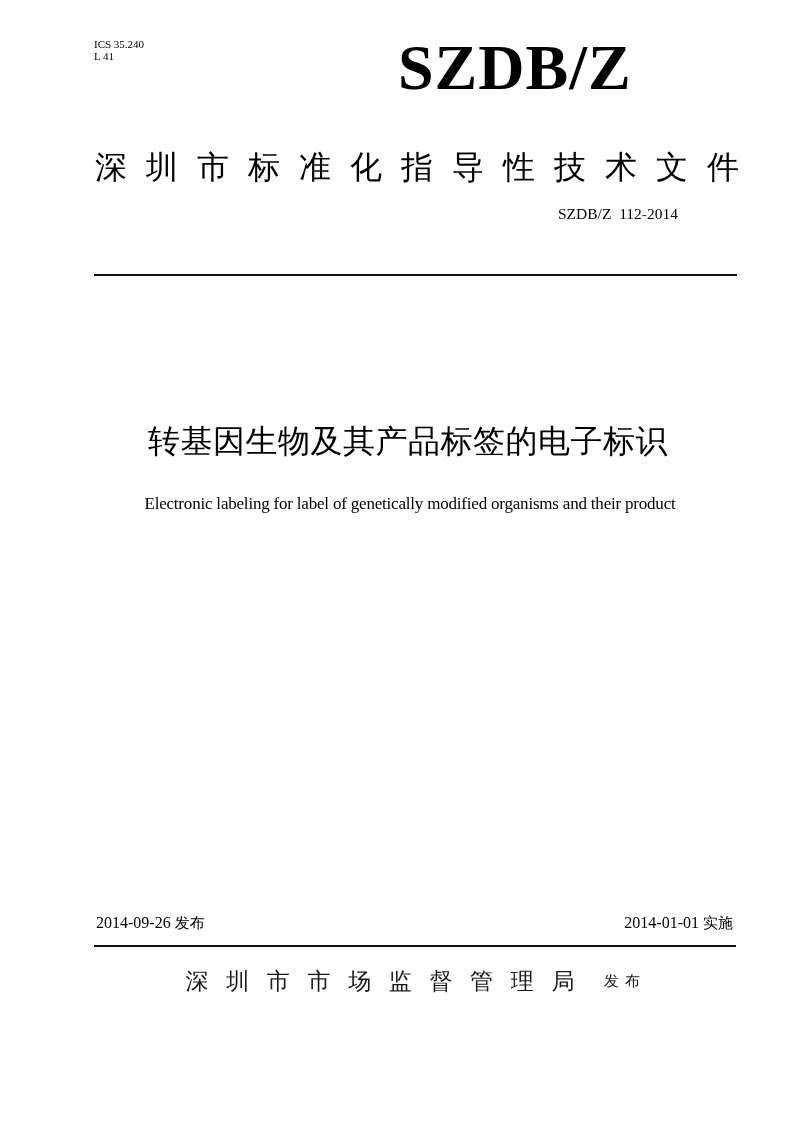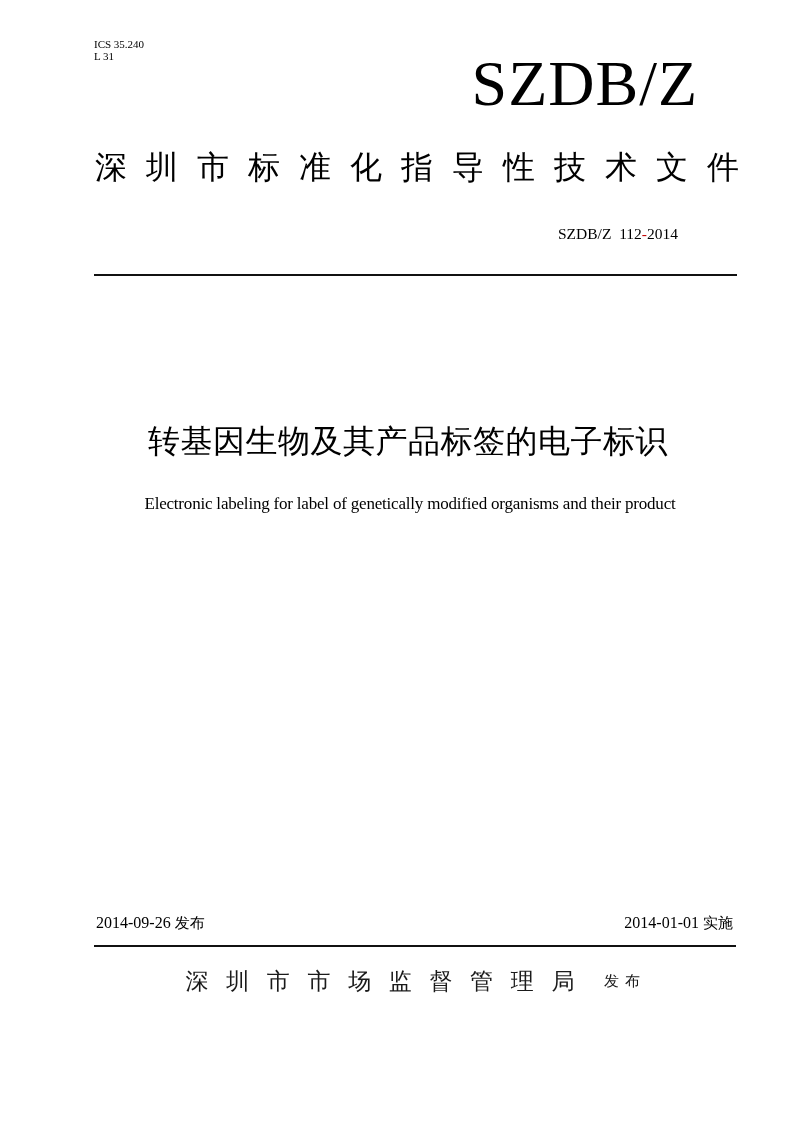--- a/index.html
+++ b/index.html
@@ -21,29 +21,28 @@
       left: 94px;
       top: 38px;
       font-size: 11px;
       line-height: 12px;
       font-family: "Liberation Serif", serif;
     }
     .classification div { white-space: nowrap; }
 
     .brand {
       left: 398px;
-      top: 52px;
+      top: 36px;
       width: 300px;
       font-family: "Liberation Serif", serif;
-      font-weight: normal;
+      font-weight: bold;
       font-size: 64px;
       line-height: 64px;
       letter-spacing: 1px;
       white-space: nowrap;
-      text-align: right;
     }
 
     .doc-type {
       left: 94px;
       top: 146px;
       width: 646px;
       height: 42px;
       display: flex;
       justify-content: space-between;
       align-items: center;
@@ -53,21 +52,20 @@
     }
     .doc-type span { display: inline-block; width: 34px; text-align: center; }
 
     .doc-number {
       left: 558px;
       top: 205px;
       font-family: "Liberation Serif", serif;
       font-size: 15.5px;
       line-height: 18px;
       white-space: nowrap;
-      margin-top: 20px;
     }
     .doc-number .dash { color: #c00000; }
 
     .rule-top {
       left: 94px;
       top: 274px;
       width: 643px;
       height: 2px;
       background: #111111;
     }
@@ -150,21 +148,21 @@
       font-size: 15px;
       letter-spacing: 6px;
       color: #1a1a1a;
     }
   </style>
 </head>
 <body>
 
 <div class="abs classification">
   <div>ICS 35.240</div>
-  <div>L 31</div>
+  <div>L 41</div>
 </div>
 
 <div class="abs brand">SZDB/Z</div>
 
 <div class="abs doc-type">
   <span>深</span>
   <span>圳</span>
   <span>市</span>
   <span>标</span>
   <span>准</span>

